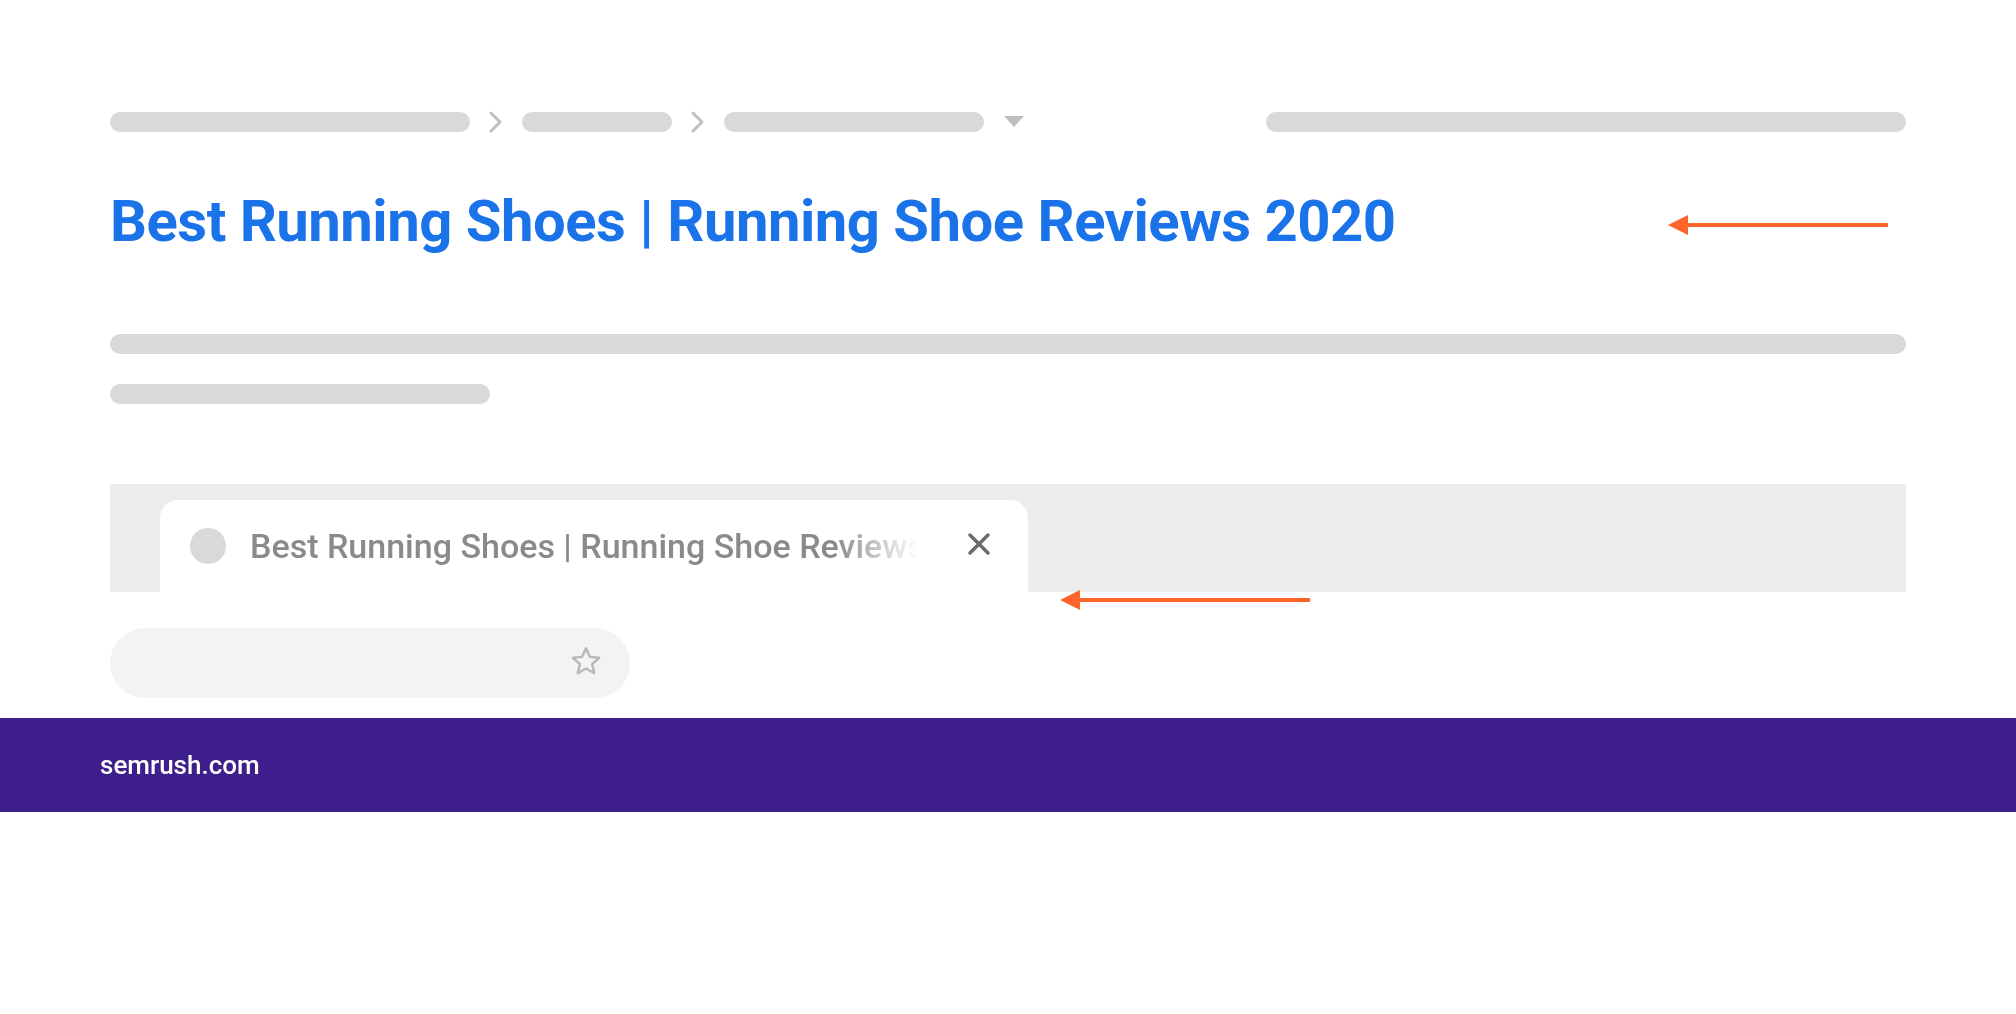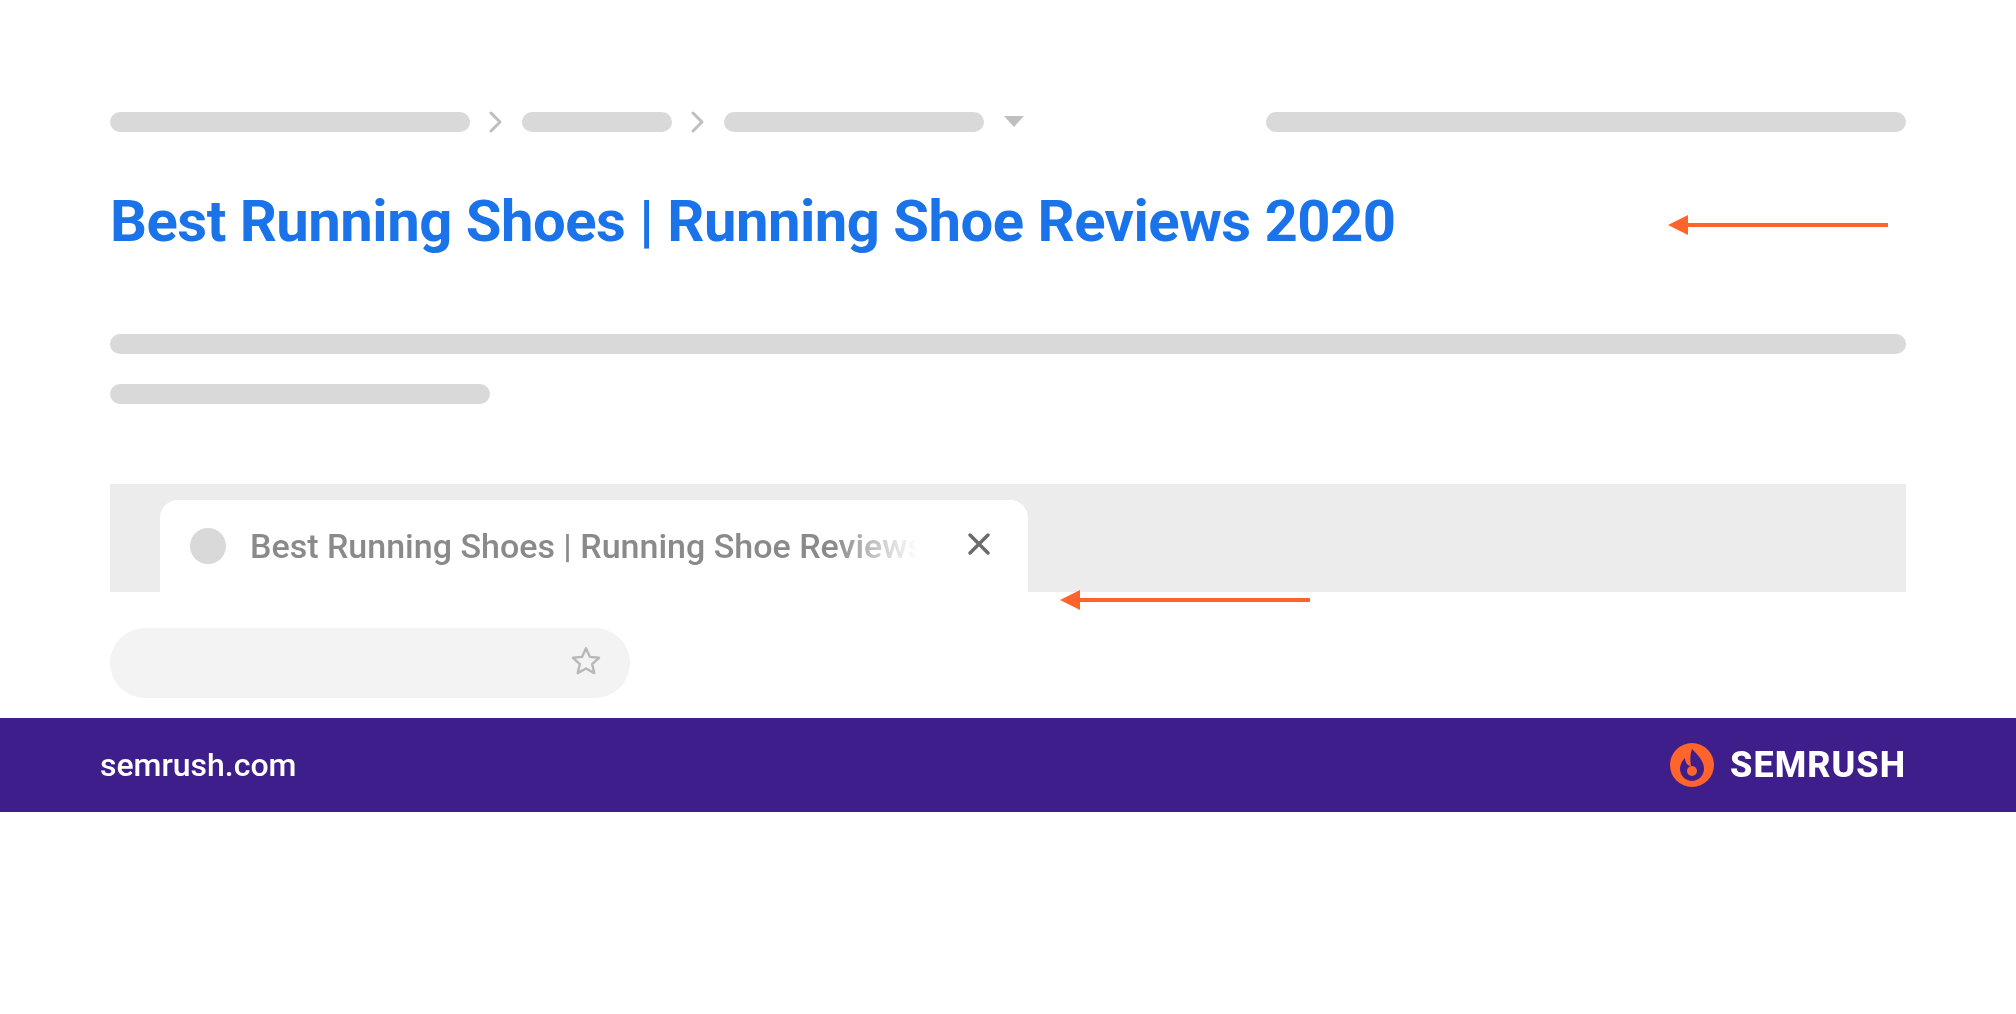--- a/index.html
+++ b/index.html
@@ -38,21 +38,21 @@
   .tab-title { font-size: 34px; color: #8a8a8a; font-weight: 500; }
   .tab-fade { position: absolute; right: 0; top: 0; bottom: 0; width: 120px; background: linear-gradient(to right, rgba(255,255,255,0), #ffffff 70%); }
   .tab-close { margin-left: 12px; margin-right: 6px; color: #6b6b6b; cursor: pointer; }
 
   
   .addr { margin-top: 36px; width: 520px; height: 70px; background: #f3f3f3; border-radius: 36px; display: flex; align-items: center; justify-content: flex-end; padding-right: 28px; }
   .star { color: #b8b8b8; }
 
   
   .footer { position: absolute; left: 0; right: 0; bottom: 0; height: 94px; background: #3d1e8a; display: flex; align-items: center; justify-content: space-between; padding: 0 110px 0 100px; }
-  .footer-domain { color: #ffffff; font-size: 32px; font-weight: 500; }
+  .footer-domain { color: #ffffff; font-size: 26px; font-weight: 500; }
   .brand { display: flex; align-items: center; gap: 14px; }
   .brand-text { color: #ffffff; font-size: 36px; font-weight: 800; letter-spacing: 1px; }
 </style>
 </head>
 <body>
 
 <div class="canvas">
 
   <div class="content">
 
@@ -115,23 +115,15 @@
     <div class="arrow-line" style="width:200px;"></div>
   </div>
 
   <div class="arrow-h" style="left:1060px; top:590px;">
     <div class="arrow-head"></div>
     <div class="arrow-line" style="width:230px;"></div>
   </div>
 
   <div class="footer">
     <div class="footer-domain">semrush.com</div>
-    <div class="brand">
-      <svg width="48" height="48" viewBox="0 0 48 48">
-        <circle cx="24" cy="24" r="22" fill="#ff642d"></circle>
-        <path d="M24 8 C30 14 36 20 36 28 C36 35 30 40 24 40 C18 40 12 35 12 28 C12 24 14 20 17 17 C17 22 20 25 23 25 C22 20 22 14 24 8 Z" fill="#3d1e8a"></path>
-        <circle cx="24" cy="30" r="5" fill="#ff642d"></circle>
-      </svg>
-      <span class="brand-text">SEMRUSH</span>
-    </div>
   </div>
 
 </div>
 
 </body></html>

